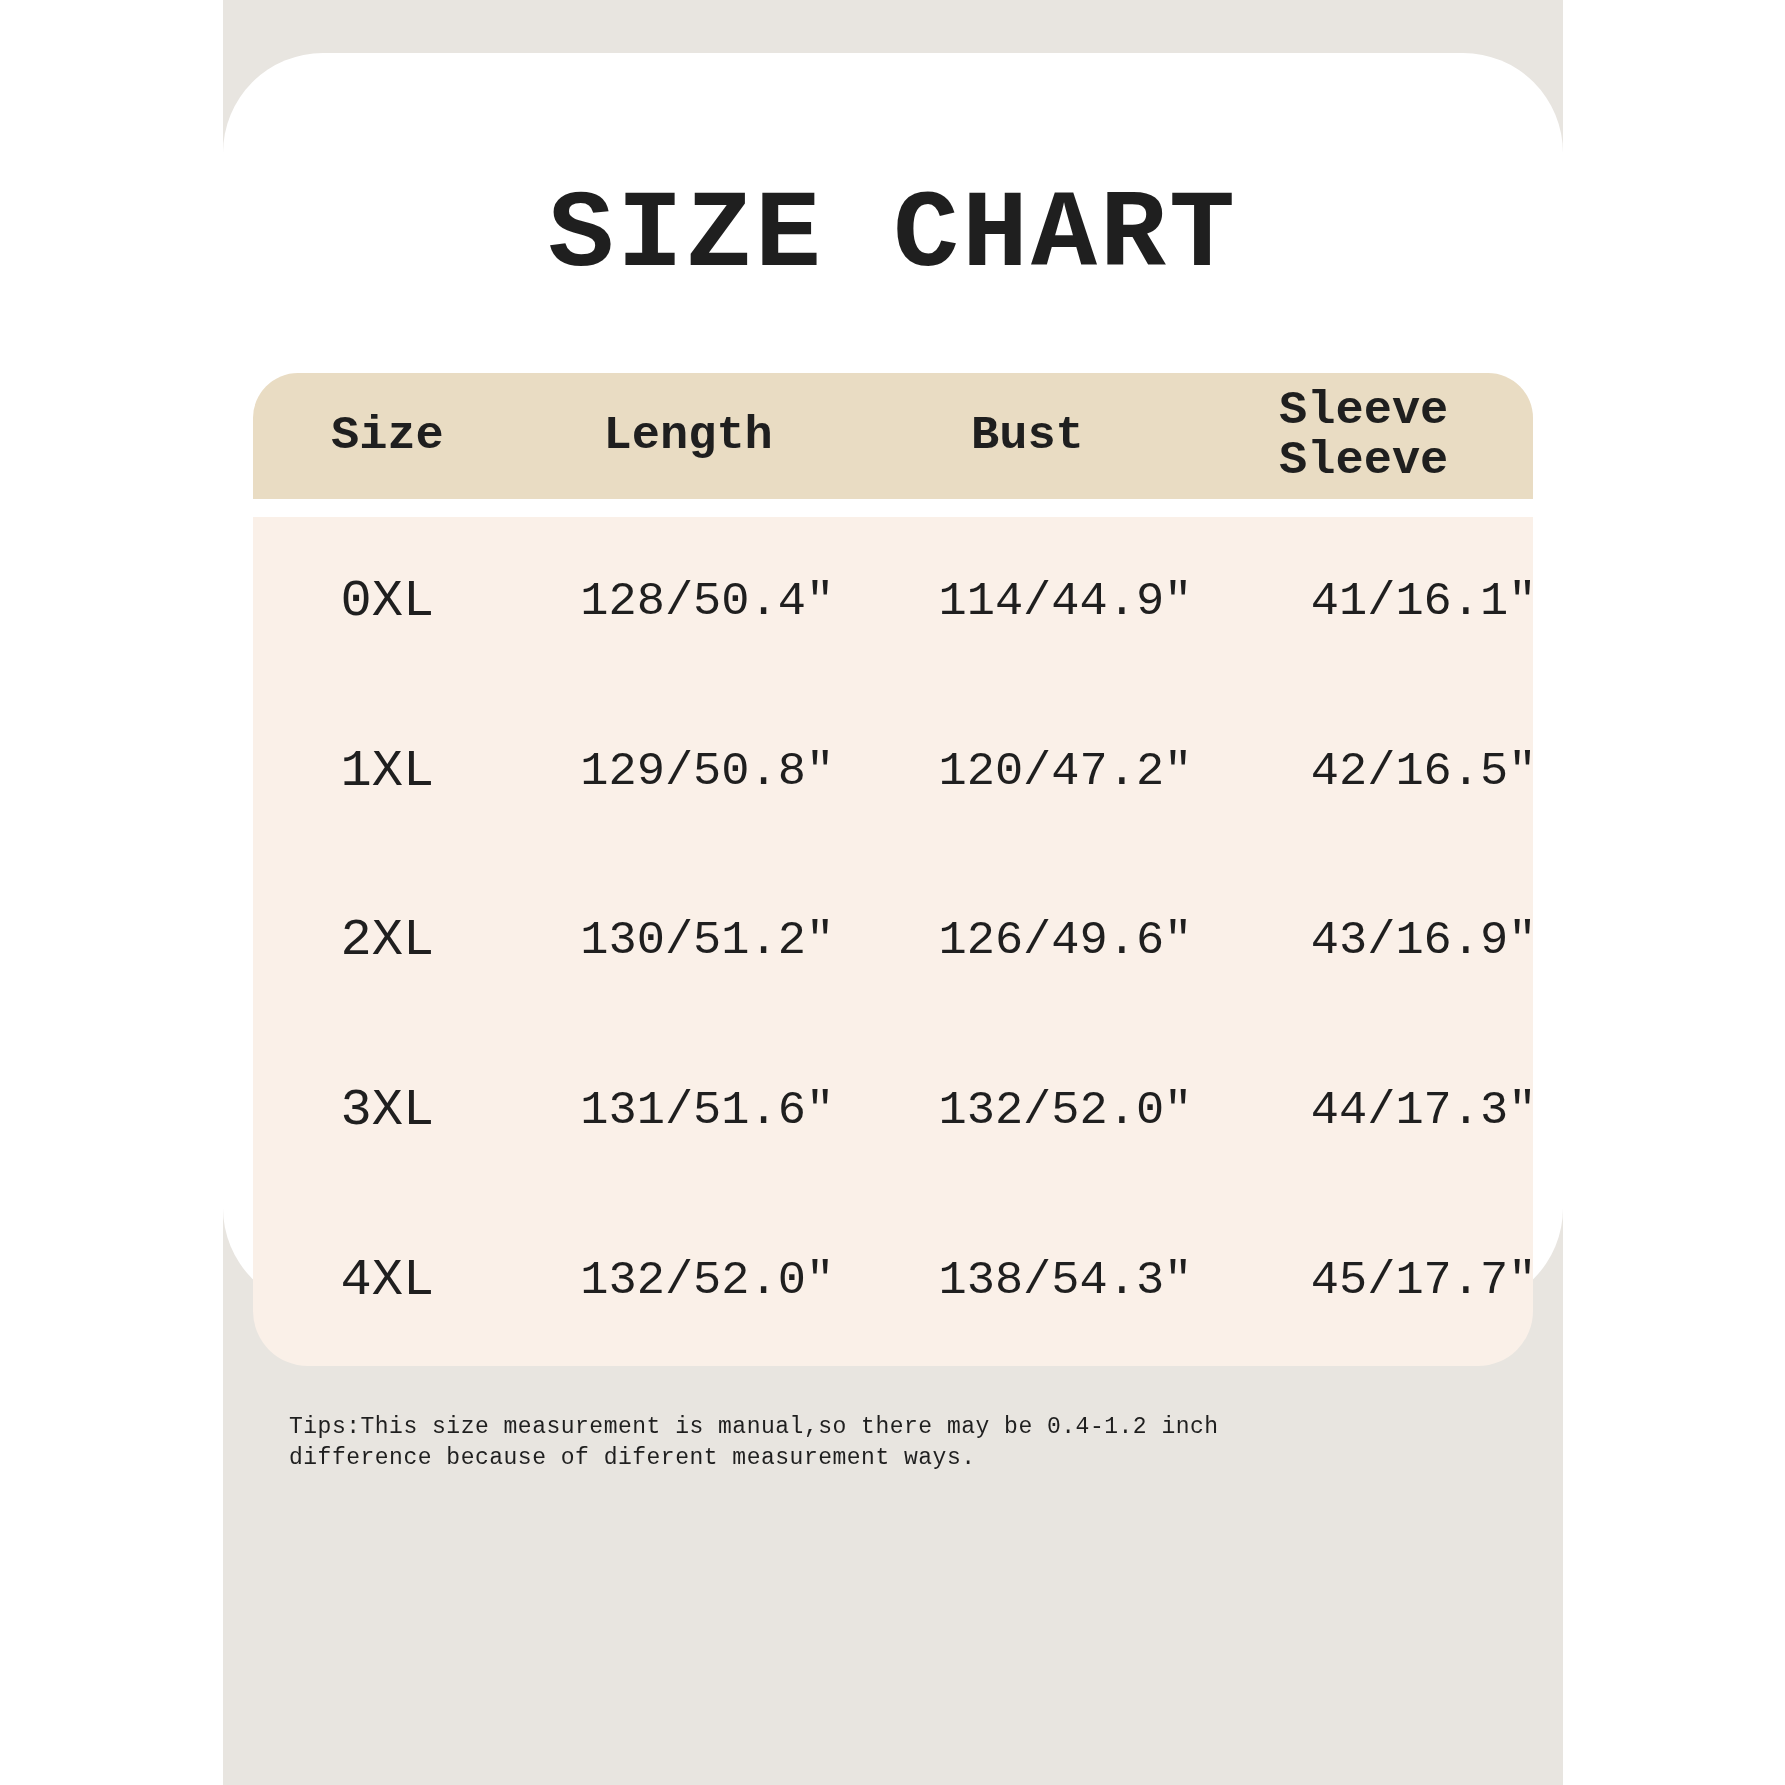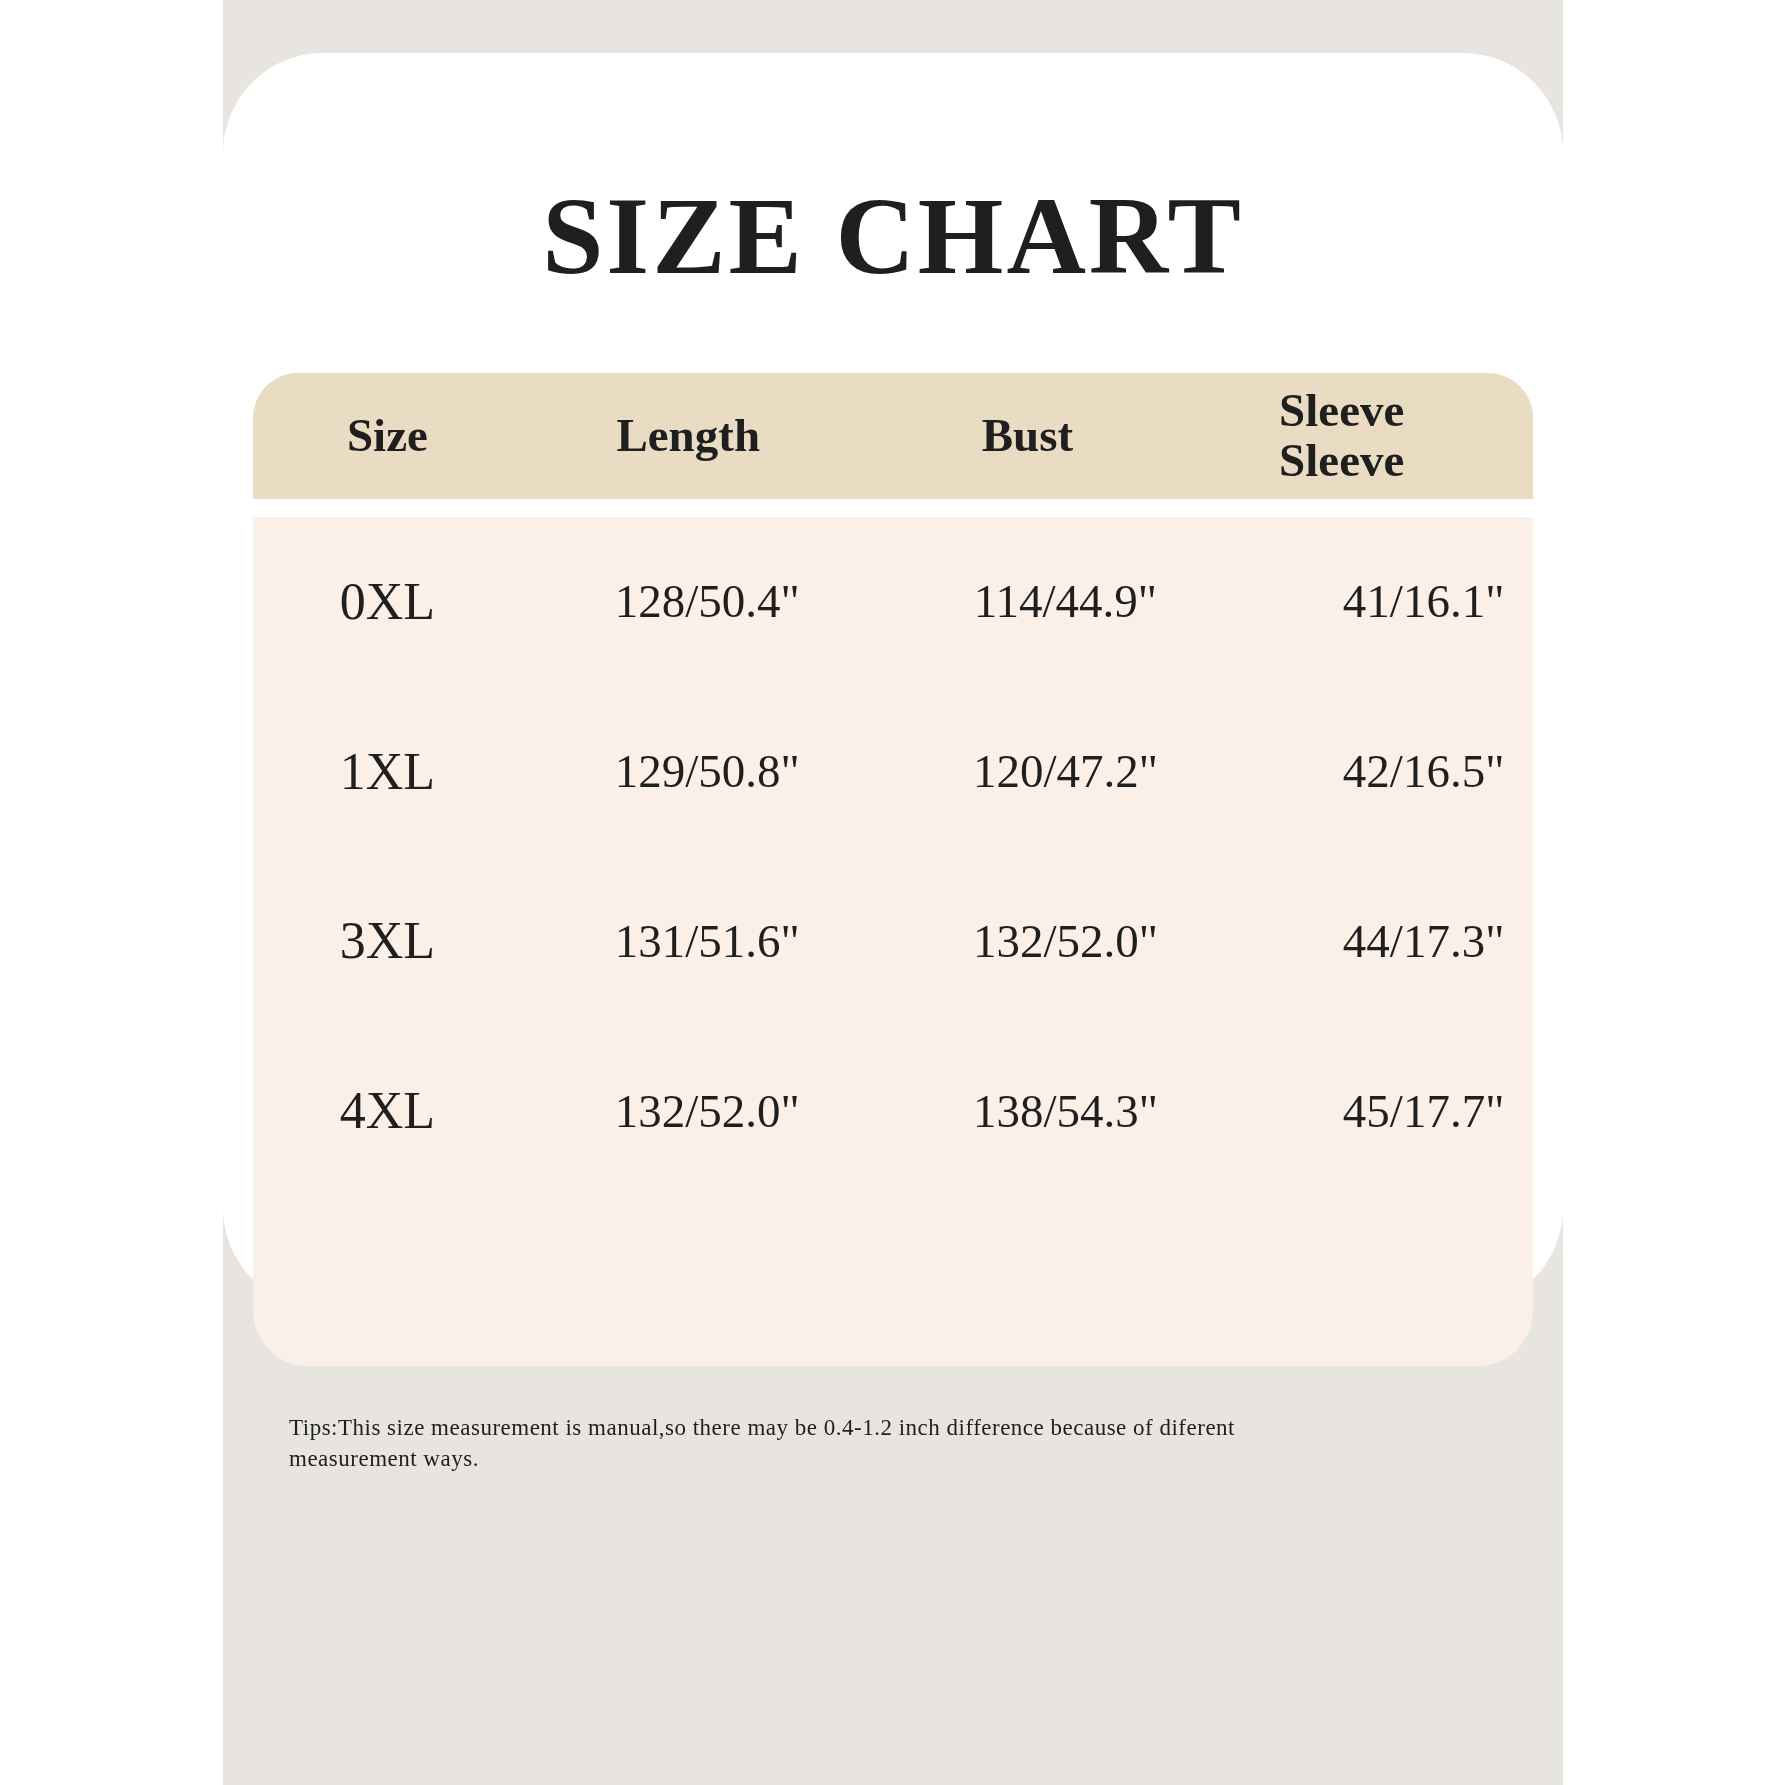--- a/index.html
+++ b/index.html
@@ -17,20 +17,21 @@
     font-family:"Liberation Serif","DejaVu Serif",serif;color:var(--ink);
   }
   .band{
     position:absolute;left:223px;top:0;width:1340px;height:1785px;
     background:var(--band-bg);
   }
   .card{
     position:absolute;left:223px;top:53px;width:1340px;height:1255px;
     background:var(--card-bg);border-radius:100px;
     padding:120px 30px 11px 30px;
+    font-family:Liberation Mono, monospace;
   }
   .title{
     text-align:center;font-weight:bold;font-size:110px;line-height:1.15;
     letter-spacing:3px;
   }
   .subtitle{
     text-align:center;font-weight:bold;font-size:47px;line-height:1.15;
     margin-top:33px;
   }
   .tbl-grid{
@@ -80,20 +81,26 @@
         <div class="cell ">114/44.9"</div>
         <div class="cell ">41/16.1"</div>
       </div>
       <div class="row tbl-grid">
         <div class="cell size">1XL</div>
         <div class="cell ">129/50.8"</div>
         <div class="cell ">120/47.2"</div>
         <div class="cell ">42/16.5"</div>
       </div>
       <div class="row tbl-grid">
+        <div class="cell size">2XL</div>
+        <div class="cell ">130/51.2"</div>
+        <div class="cell ">126/49.6"</div>
+        <div class="cell ">43/16.9"</div>
+      </div>
+      <div class="row tbl-grid">
         <div class="cell size">3XL</div>
         <div class="cell ">131/51.6"</div>
         <div class="cell ">132/52.0"</div>
         <div class="cell ">44/17.3"</div>
       </div>
       <div class="row tbl-grid">
         <div class="cell size">4XL</div>
         <div class="cell ">132/52.0"</div>
         <div class="cell ">138/54.3"</div>
         <div class="cell ">45/17.7"</div>

